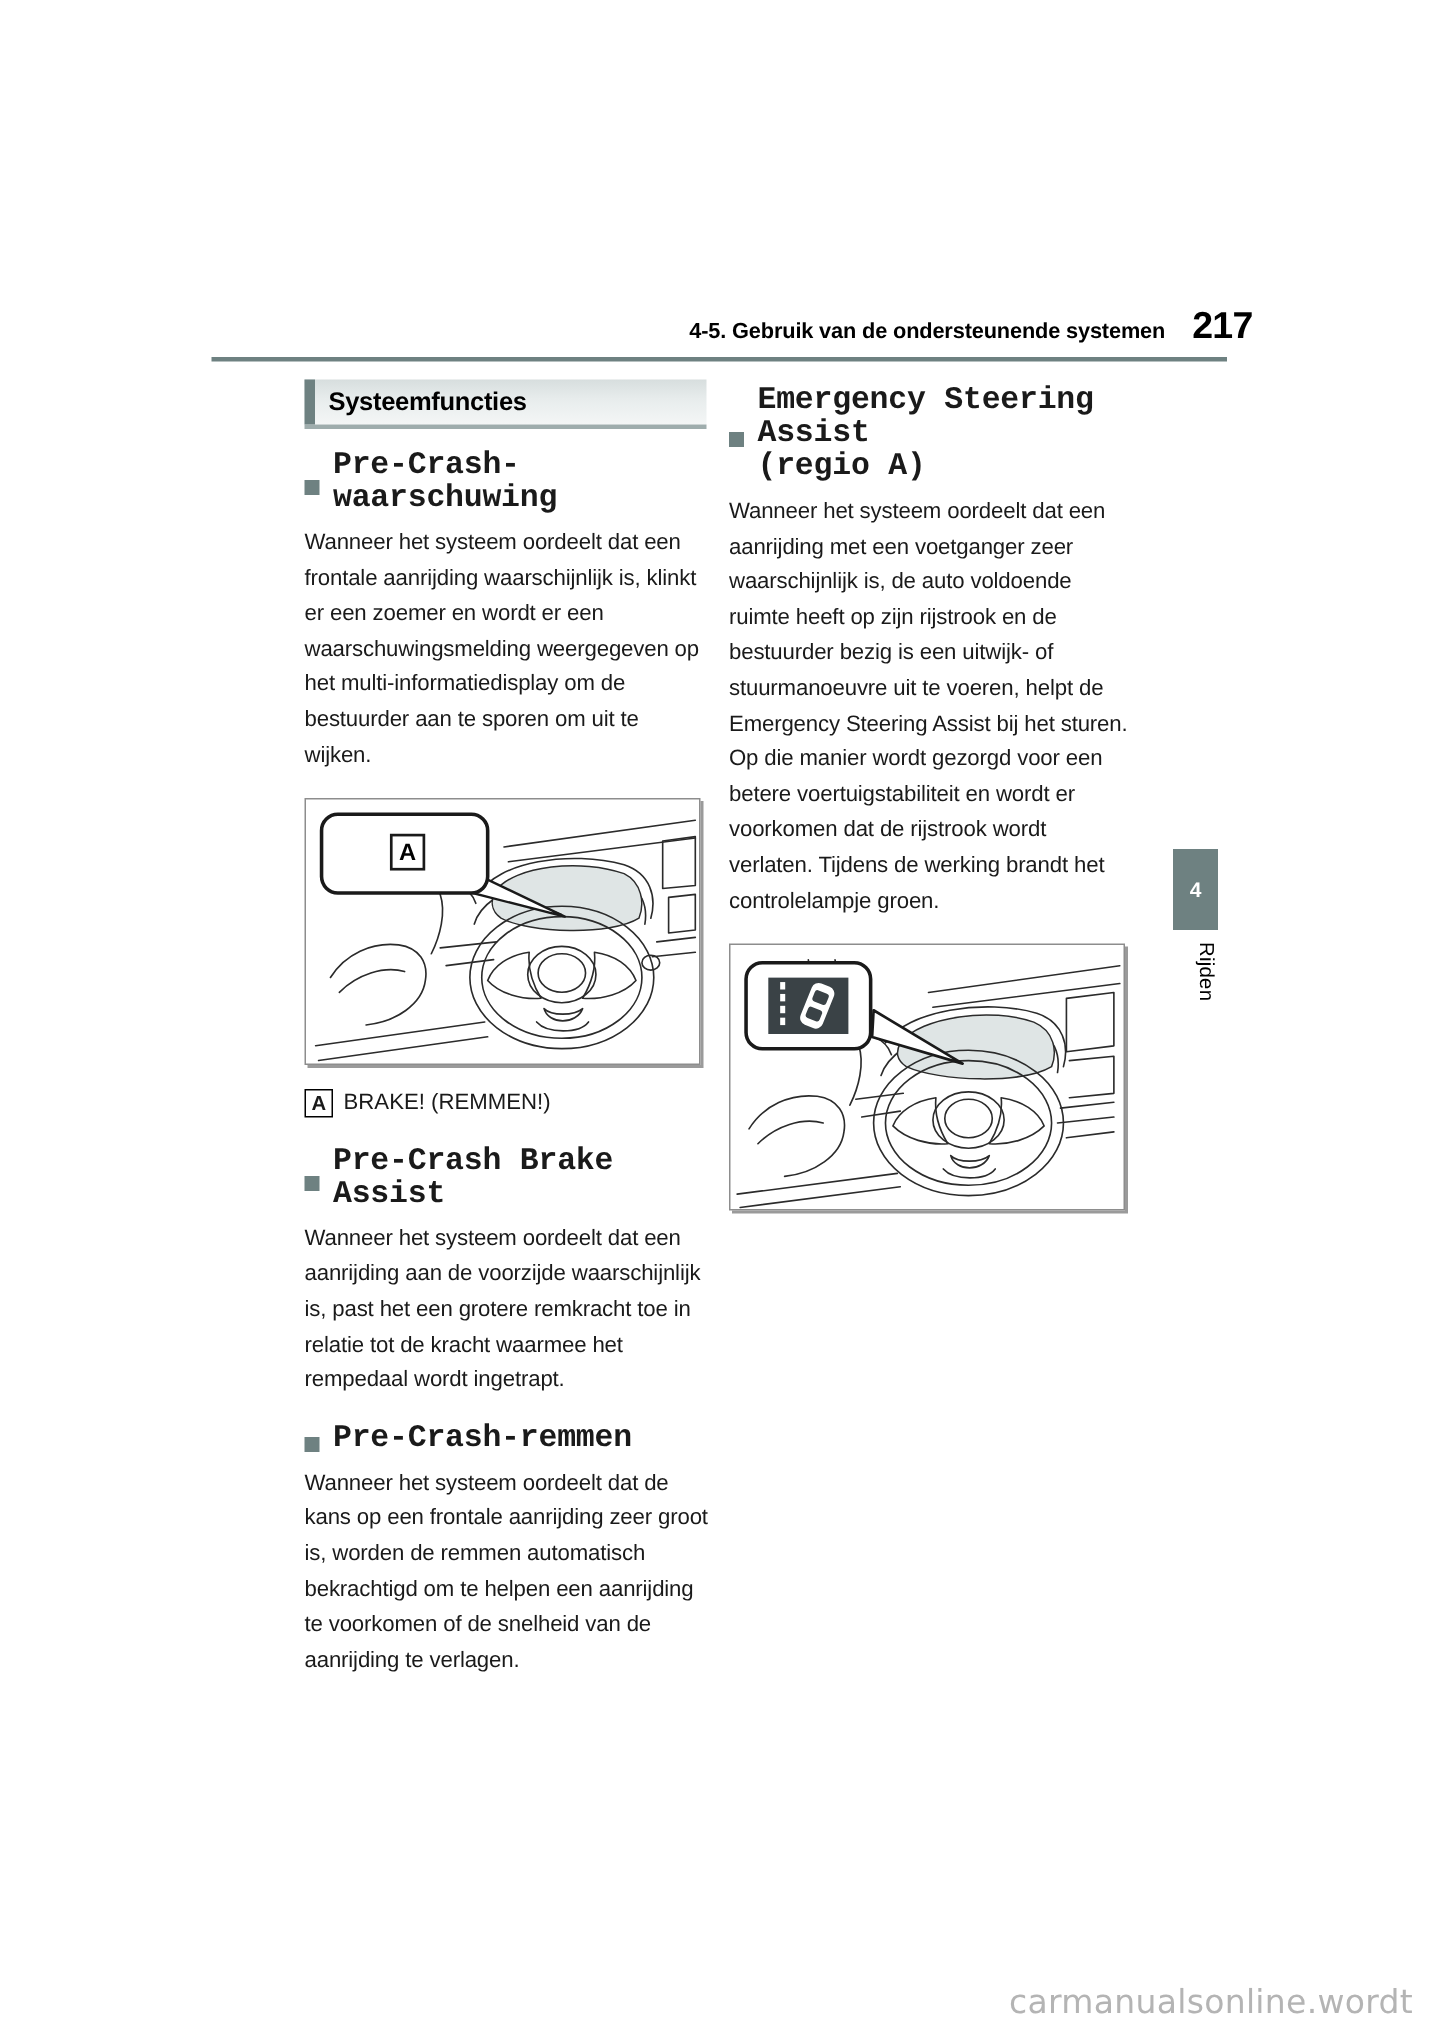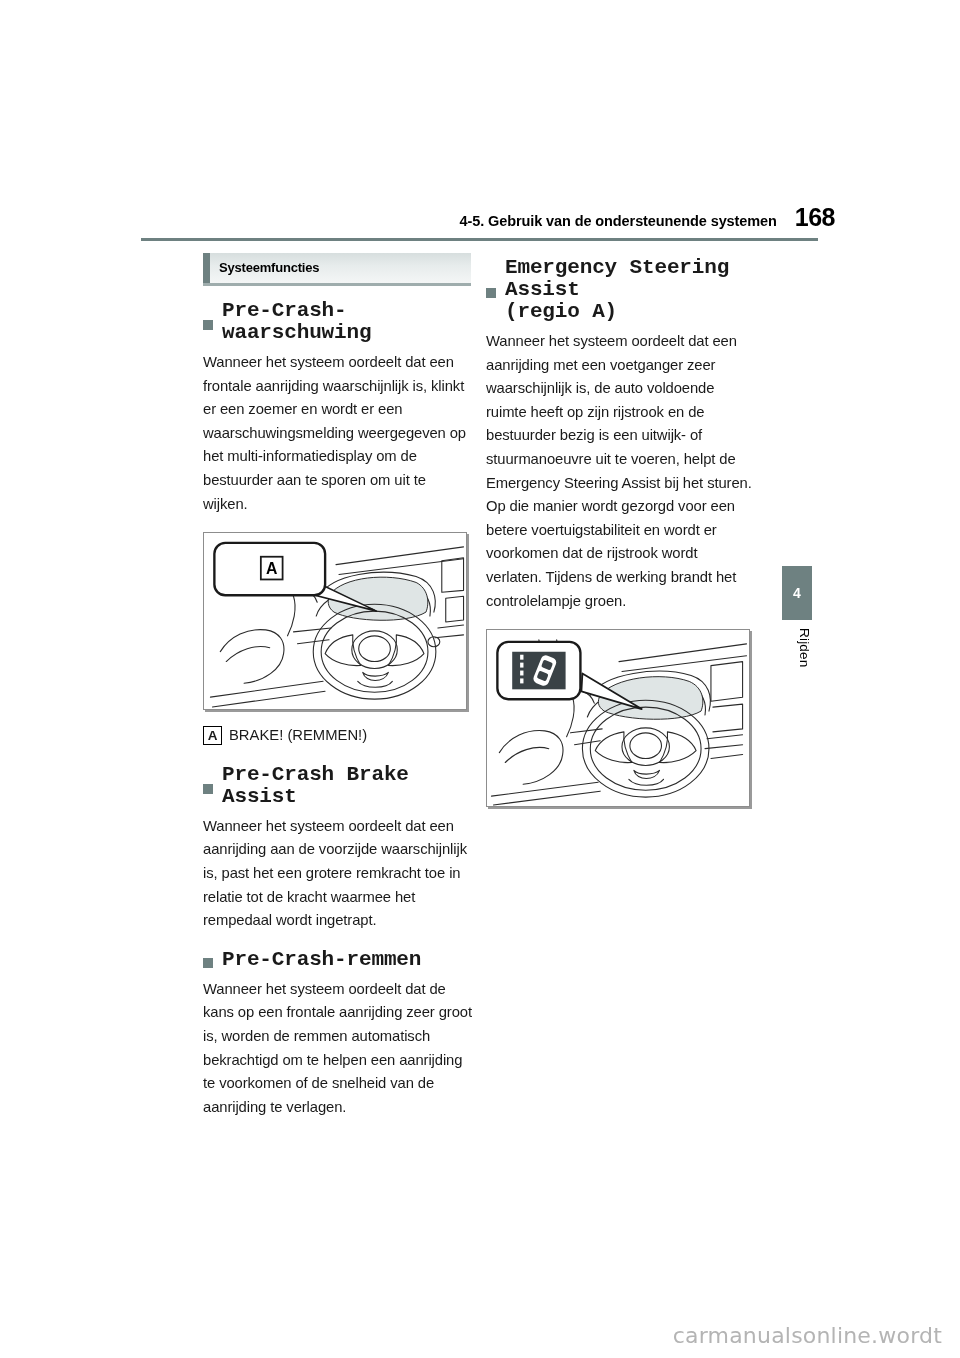--- a/index.html
+++ b/index.html
@@ -74,21 +74,21 @@
   }
   .section-box::before {
     content: "";
     position: absolute;
     left: 0; top: 0;
     width: 7px; height: 100%;
     background: #6e8181;
   }
   .section-box-title {
     margin-left: 16px;
-    font-size: 13px;
+    font-size: 17px;
     font-weight: bold;
     color: #000;
     letter-spacing: -0.2px;
   }
 
   
   .subhead {
     display: flex;
     align-items: center;
     font-size: 21px;
@@ -188,21 +188,21 @@
     color: #b4b4b4;
     letter-spacing: 0.2px;
     font-family: "DejaVu Sans", sans-serif;
   }
 </style>
 </head>
 <body>
 
 <div class="page-header">
   <span class="header-section">4-5. Gebruik van de ondersteunende systemen</span>
-  <span class="header-pageno">168</span>
+  <span class="header-pageno">217</span>
 </div>
 <div class="header-rule"></div>
 
 <div class="col col-left">
 
   <div class="section-box">
     <span class="section-box-title">Systeemfuncties</span>
   </div>
 
   <div class="subhead">

